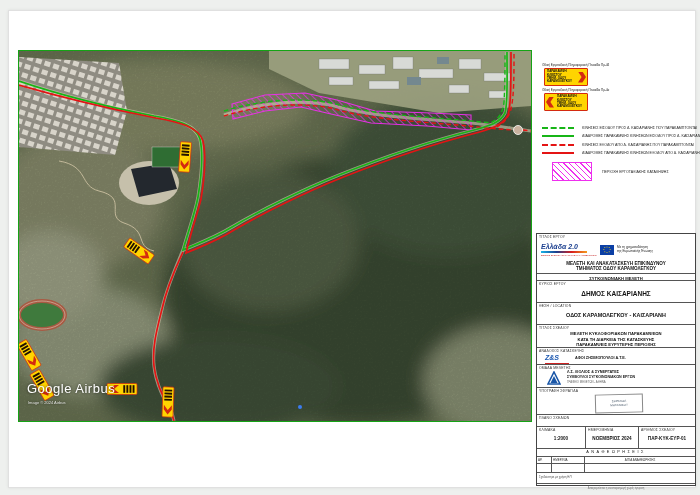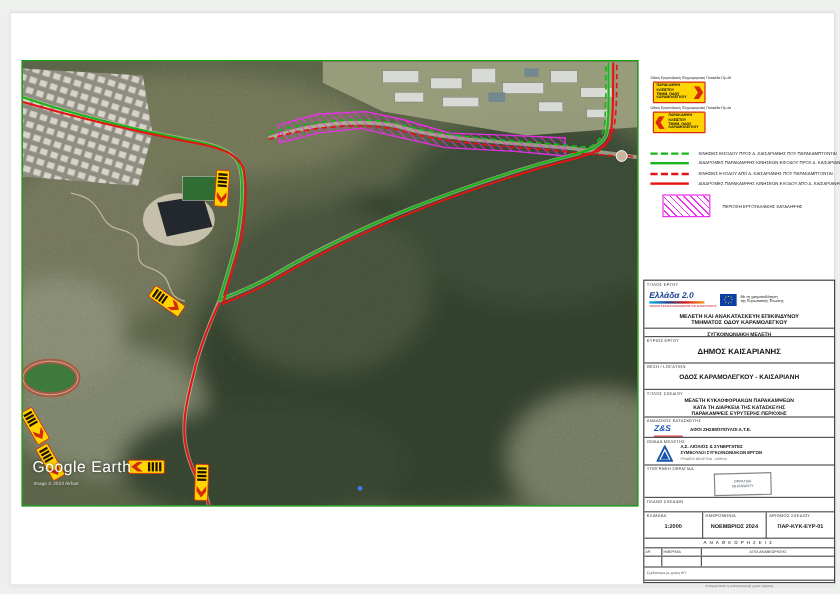--- a/index.html
+++ b/index.html
@@ -183,21 +183,21 @@
         <use href="#sgn" transform="translate(120,200) rotate(-55)"></use>
         <use href="#sgn" transform="translate(10,304) rotate(-30)"></use>
         <use href="#sgn" transform="translate(23,334) rotate(-30)"></use>
         <use href="#sgn" transform="translate(103,338) rotate(90)"></use>
         <use href="#sgn" transform="translate(149,351) rotate(2)"></use>
       </g>
 
       <circle cx="281" cy="356" r="2" fill="#3c7cf0"></circle>
     </svg>
 
-    <div id="ge-logo">Google Earth</div>
+    <div id="ge-logo">Google Airbus</div>
     <div id="ge-credit">Image © 2024 Airbus</div>
   </div>
 
   <div id="legend">
     <div class="lcap">Οδική Εργοταξιακή Πληροφοριακή Πινακίδα Πρ-4δ</div>
     <div class="lsign">
       <div class="lsign-text">
         <div>ΠΑΡΑΚΑΜΨΗ</div>
         <div>ΚΛΕΙΣΤΟΥ</div>
         <div>ΤΜΗΜ. ΟΔΟΥ</div>

